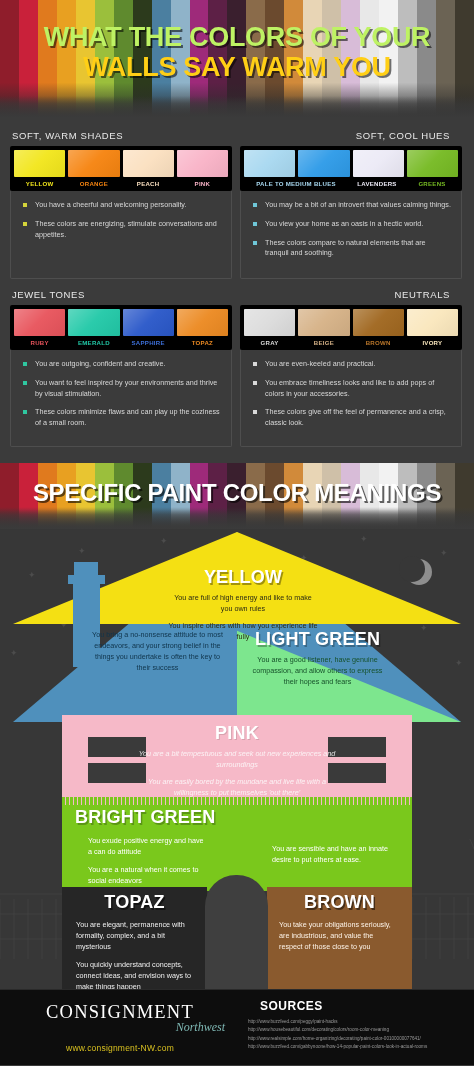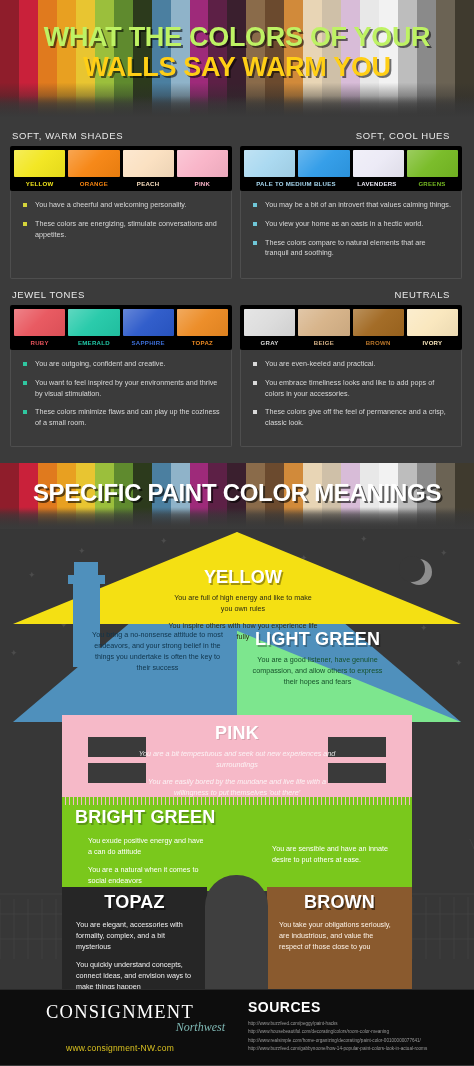--- a/index.html
+++ b/index.html
@@ -123,21 +123,21 @@
      background:#3f3f3f;border-radius:31px 31px 0 0;}
 
   
   .footer{position:relative;width:474px;height:76px;background:#0d0d0d;display:flex;}
   .brand{width:240px;display:flex;flex-direction:column;align-items:center;justify-content:center;padding-top:2px;}
   .brand-main{font-family:"Liberation Serif", serif;font-size:18.5px;letter-spacing:1.2px;color:#fff;line-height:1;}
   .brand-sub{font-family:"Liberation Serif", serif;font-style:italic;font-size:12px;color:#7fb8b4;
      align-self:flex-end;margin-right:15px;margin-top:-2px;}
   .brand-url{font-size:8.5px;color:#d8c020;margin-top:8px;letter-spacing:0.2px;}
   .sources{flex:1;padding:10px 6px 0 8px;}
-  .src-title{font-size:14px;font-weight:bold;letter-spacing:0.5px;color:#fff;margin-bottom:5px;}
+  .src-title{font-size:12px;font-weight:bold;letter-spacing:0.5px;color:#fff;margin-bottom:5px;margin-left:12px;}
   .src-list{list-style:none;margin:0;padding:0;}
   .src-list li{font-size:4.6px;line-height:1.85;color:#9a9a9a;white-space:nowrap;}
   .footer-line{position:absolute;left:0;right:0;top:0;height:1px;background:#2a2a2a;}
 </style>
 </head>
 <body>
 
 <div class="page">
 
   <div class="banner">
@@ -417,21 +417,21 @@
         <div class="bg-right" id="bg-right">
             <p>You are sensible and have an innate desire to put others at ease.</p>
           </div>
       </div>
 
       <div class="black">
         <div class="blk-title">
           <div class="rl-title">TOPAZ</div>
         </div>
         <div class="blk-body" id="black-text">
-            <p>You are elegant, accessories with formality, complex, and a bit mysterious</p>
+            <p>You are elegant, permanence with formality, complex, and a bit mysterious</p>
             <p>You quickly understand concepts, connect ideas, and envision ways to make things happen</p>
           </div>
       </div>
 
       <div class="brown">
         <div class="blk-title">
           <div class="rl-title">BROWN</div>
         </div>
         <div class="brw-body" id="brown-text">
             <p>You take your obligations seriously, are industrious, and value the respect of those close to you</p>

